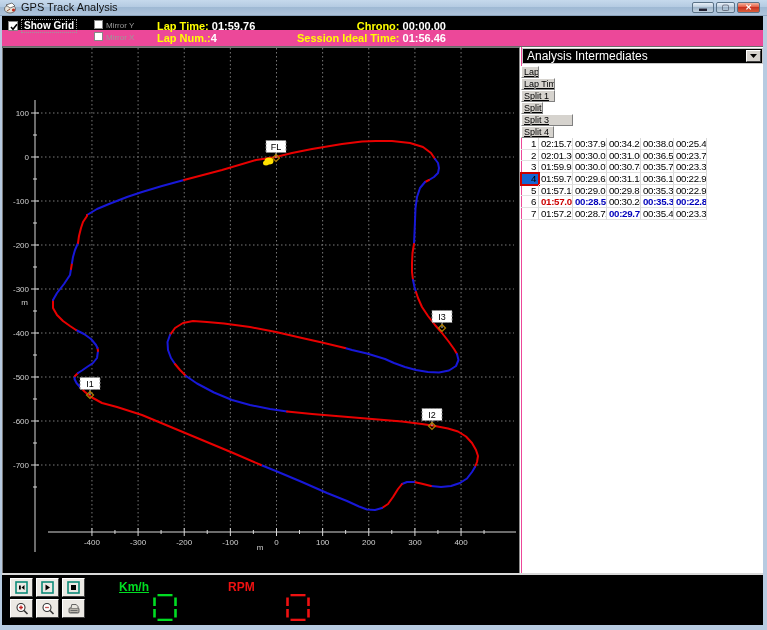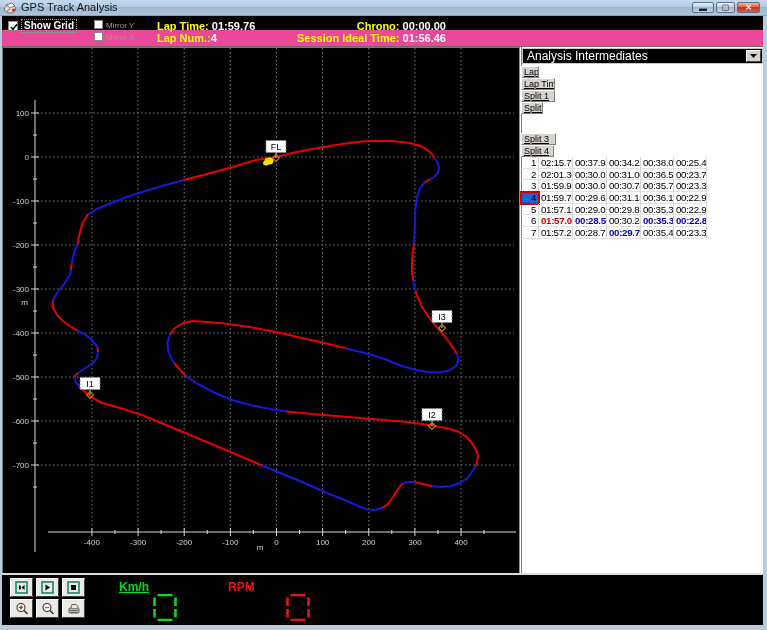--- a/index.html
+++ b/index.html
@@ -266,21 +266,21 @@
             <path d="M0 0 L7 0 L3.5 4 Z" fill="#000"></path>
           </svg>
       </div>
     </div>
     <div id="laps-table">
         <div class="th-row">
           <div class="th" style="width: 18px;">Lap</div>
           <div class="th" style="width: 34px;">Lap Time</div>
           <div class="th" style="width: 34px;">Split 1</div>
           <div class="th" style="width: 22px;">Split 2</div>
-          <div class="th" style="width: 35px; margin-top: 19px;">Split 3</div>
+          <div class="th" style="width: 52px;">Split 3</div>
           <div class="th" style="width: 33px;">Split 4</div>
         </div>
         <div class="tr">
           <div class="td lapcol" style="width: 18px;">1</div>
           <div class="td" style="width: 34px;">02:15.73</div>
           <div class="td" style="width: 34px;">00:37.98</div>
           <div class="td" style="width: 34px;">00:34.22</div>
           <div class="td" style="width: 33px;">00:38.07</div>
           <div class="td" style="width: 33px;">00:25.46</div>
         </div>

